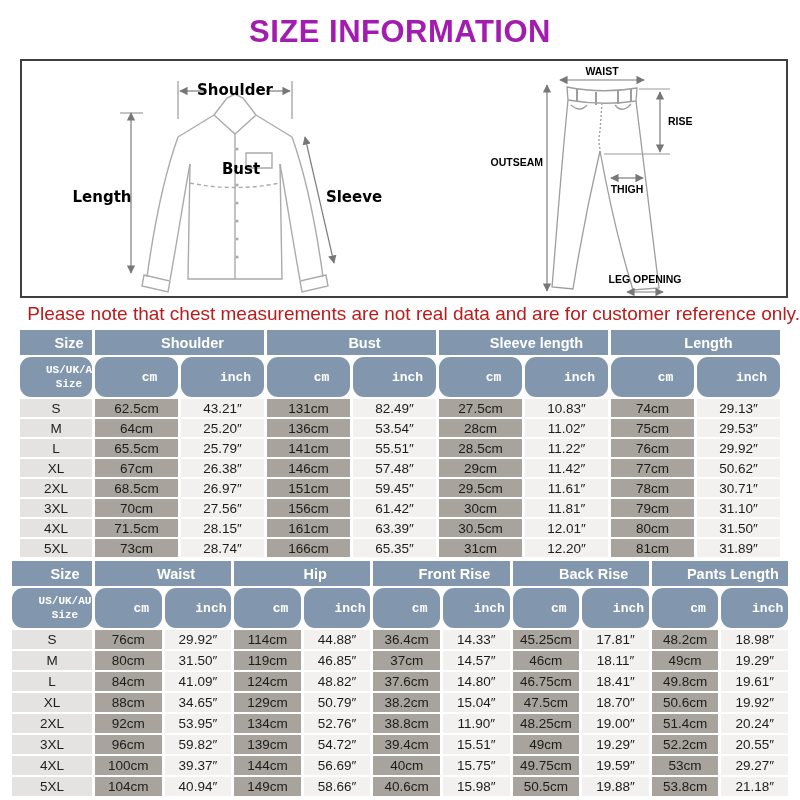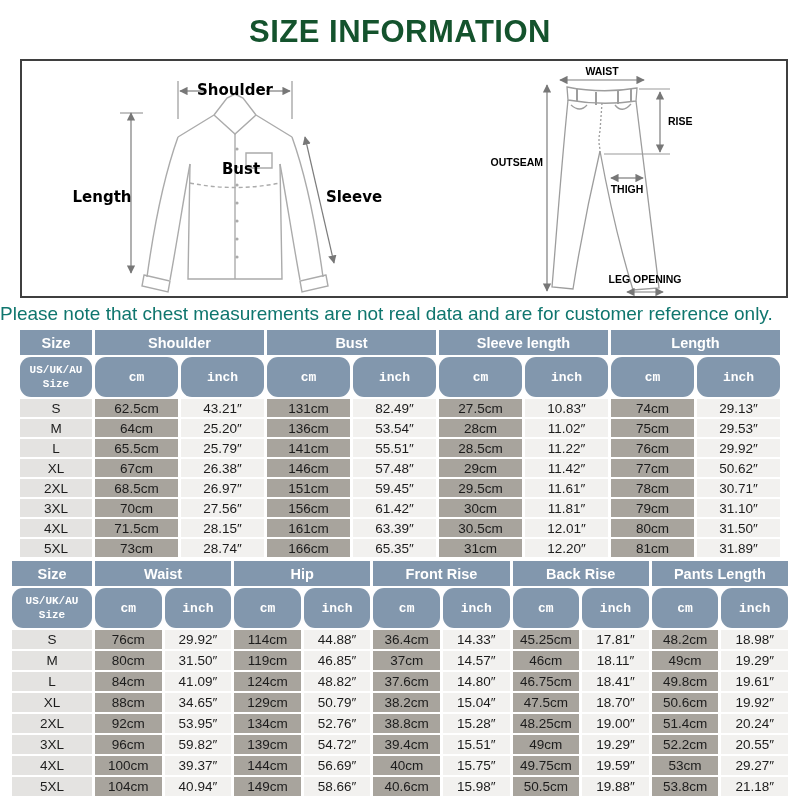--- a/index.html
+++ b/index.html
@@ -3,42 +3,42 @@
 <meta charset="utf-8">
 <style>
   html,body{margin:0;padding:0;}
   body{
     width:800px;height:800px;overflow:hidden;background:#ffffff;
     font-family:"Liberation Sans",sans-serif;
     --header-bg:#8297ad; --cm-bg:#a8a49d; --inch-bg:#f2f1ef; --size-bg:#e4e3e1; --cell-text:#1c1c1c;
   }
   .page-title{
     margin:14px 0 9px 0;text-align:center;
-    font-size:31px;font-weight:bold;color:#14532d;letter-spacing:0.5px;
+    font-size:31px;font-weight:bold;color:#a21caf;letter-spacing:0.5px;
   }
   .diagram-box{
     margin-left:20px;width:764px;height:235px;
     border:2px solid #3f3f3f;position:relative;background:#fff;
   }
   .shirt-svg{position:absolute;left:6px;top:0;}
   .pants-svg{position:absolute;left:424px;top:0;}
   svg text{font-family:"DejaVu Sans",sans-serif;font-weight:bold;fill:#000;}
   .shirt-label{font-size:15px;}
   .pants-label{font-size:10.5px;font-family:"Liberation Sans",sans-serif;}
   .ref-note{
-    margin:3px 0 2px 0;text-align:left;white-space:nowrap;
-    font-size:19px;color:#0f766e;line-height:25px;
+    margin:3px 0 2px 0;text-align:right;white-space:nowrap;
+    font-size:19px;color:#b91c1c;line-height:25px;
   }
   table.size-table{
     border-collapse:separate;border-spacing:3px 2px;table-layout:fixed;
   }
   table.t1{margin-left:17px;width:766px;}
   table.t2{margin-left:9px;width:782px;}
   .size-table th,.size-table td{padding:0;text-align:center;vertical-align:middle;overflow:hidden;}
-  .size-table th{background:var(--header-bg);color:#fff;}
+  .size-table th{background:var(--header-bg);color:#fff;padding-left:26px;}
   .size-table tr.hrow1 th{height:25px;font-size:14.5px;font-weight:bold;}
   .size-table tr.hrow2 th{
     height:40px;font-family:"Liberation Mono",monospace;font-size:13px;font-weight:bold;border-radius:11px;
   }
   .size-table tr.hrow2 th.size-sub{font-size:11px;line-height:1.3;white-space:pre-line;}
   .size-table tbody td{font-size:13.5px;color:var(--cell-text);}
   table.t1 tbody td{height:18px;}
   table.t2 tbody td{height:19px;}
   .size-table td.size{background:var(--size-bg);}
   .size-table td.cm{background:var(--cm-bg);}
@@ -347,21 +347,21 @@
           <td class="cm">50.6cm</td>
           <td class="inch">19.92″</td>
         </tr>
         <tr>
           <td class="size">2XL</td>
           <td class="cm">92cm</td>
           <td class="inch">53.95″</td>
           <td class="cm">134cm</td>
           <td class="inch">52.76″</td>
           <td class="cm">38.8cm</td>
-          <td class="inch">15.28″</td>
+          <td class="inch">11.90″</td>
           <td class="cm">48.25cm</td>
           <td class="inch">19.00″</td>
           <td class="cm">51.4cm</td>
           <td class="inch">20.24″</td>
         </tr>
         <tr>
           <td class="size">3XL</td>
           <td class="cm">96cm</td>
           <td class="inch">59.82″</td>
           <td class="cm">139cm</td>

